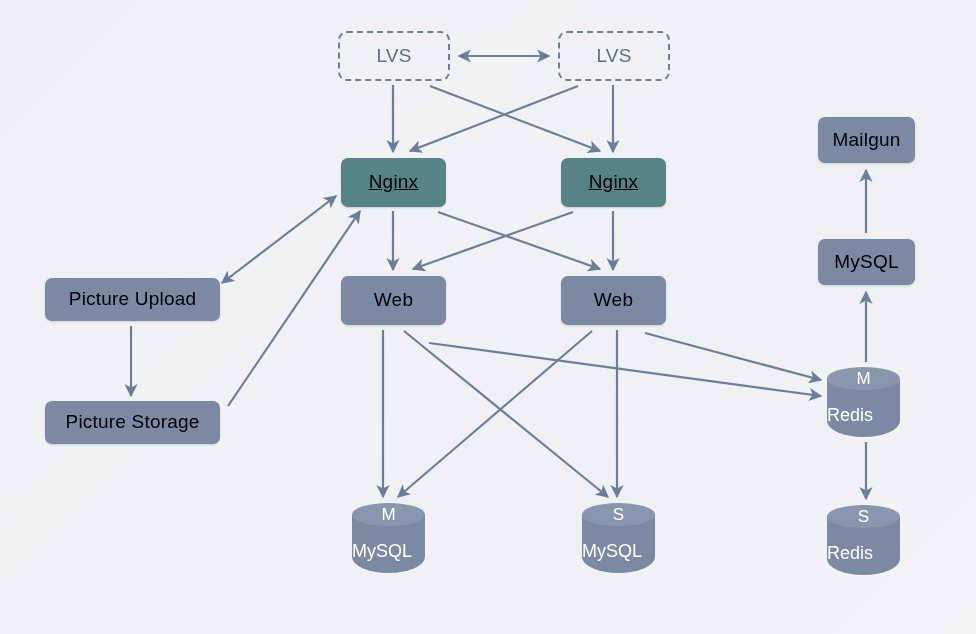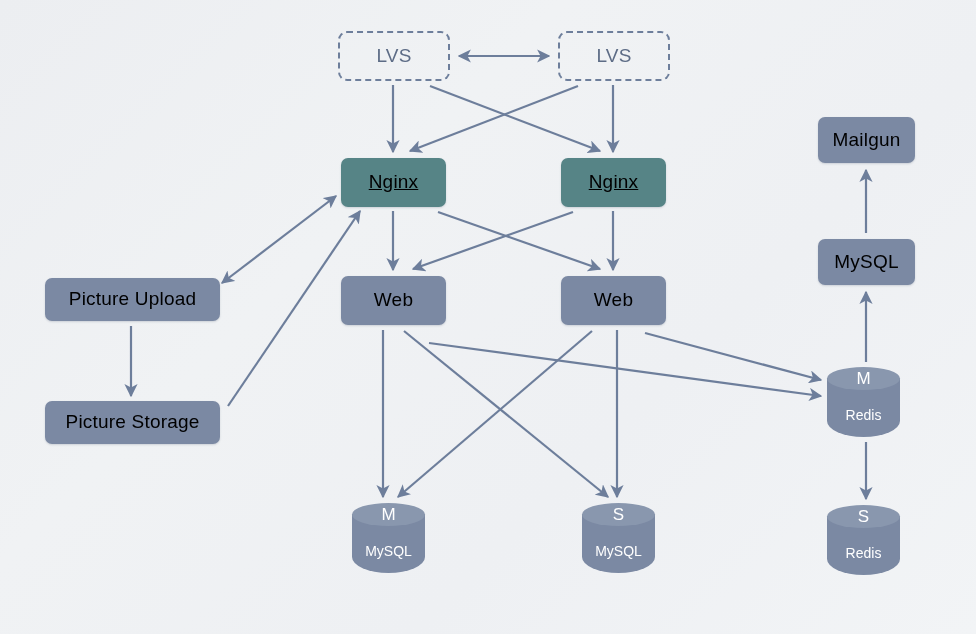--- a/index.html
+++ b/index.html
@@ -83,23 +83,23 @@
     color: #ffffff;
     font-size: 17px;
     line-height: 19px;
     z-index: 3;
   }
   .cyl .main-label {
     position: absolute;
     left: 0;
     top: 38px;
     width: 100%;
-    text-align: center;
+    text-align: left;
     color: #ffffff;
-    font-size: 14px;
+    font-size: 18px;
     line-height: 20px;
     z-index: 3;
   }
 </style>
 </head>
 <body>
 
 <div id="stage">
   <svg id="edges" viewBox="0 0 976 634" width="976" height="634" xmlns="http://www.w3.org/2000/svg">
     <defs>

